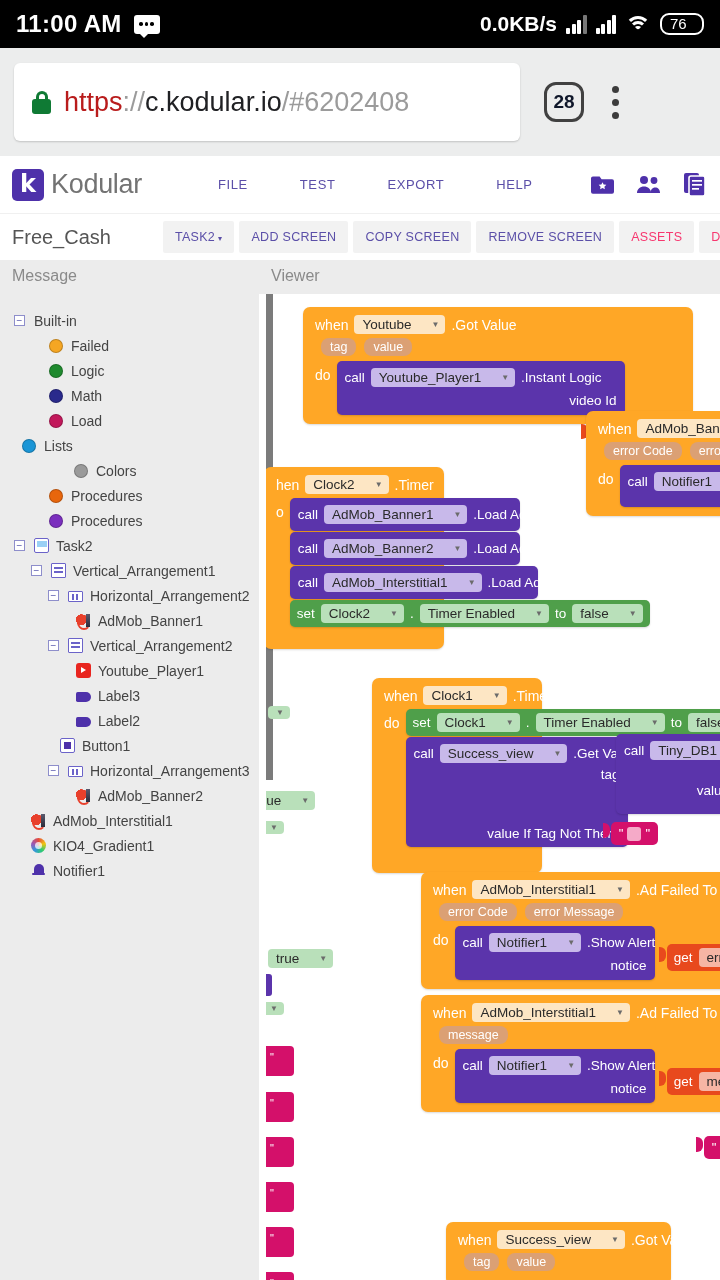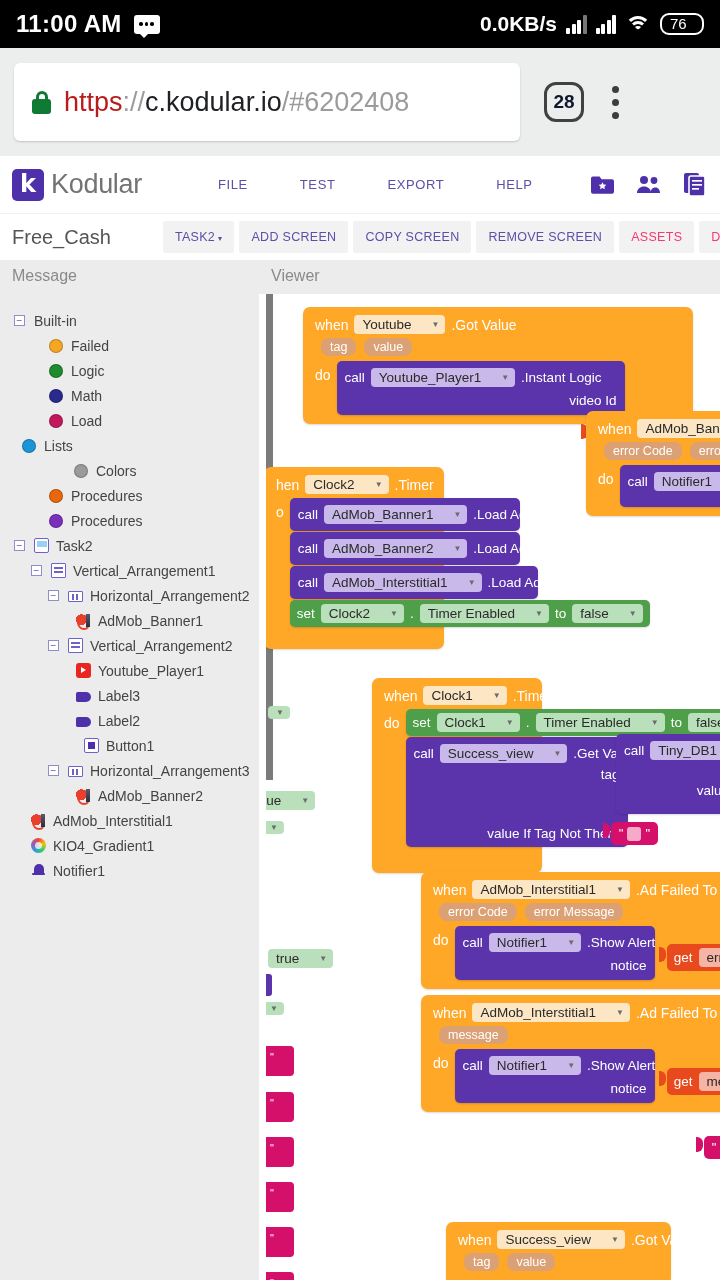--- a/index.html
+++ b/index.html
@@ -432,21 +432,21 @@
       <span>Youtube_Player1</span>
     </div>
     <div class="tree-row" style="padding-left:76px">
       <span class="ic label"></span>
       <span>Label3</span>
     </div>
     <div class="tree-row" style="padding-left:76px">
       <span class="ic label"></span>
       <span>Label2</span>
     </div>
-    <div class="tree-row" style="padding-left:84px">
+    <div class="tree-row" style="padding-left:60px">
       <span class="ic button"></span>
       <span>Button1</span>
     </div>
     <div class="tree-row" style="padding-left:48px">
       <span class="toggler">−</span>
       <span class="ic harr"></span>
       <span>Horizontal_Arrangement3</span>
     </div>
     <div class="tree-row" style="padding-left:76px">
       <span class="ic admob"></span>

